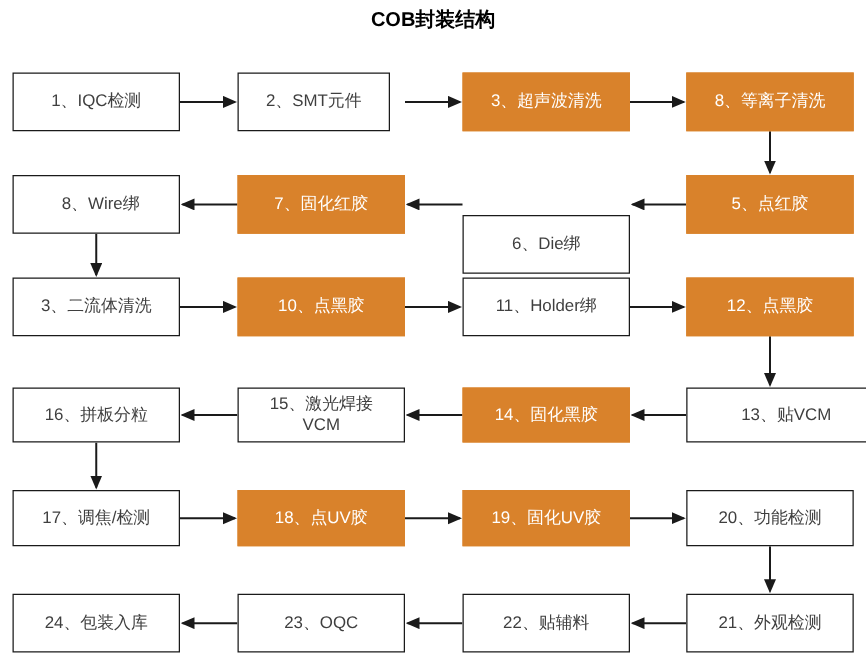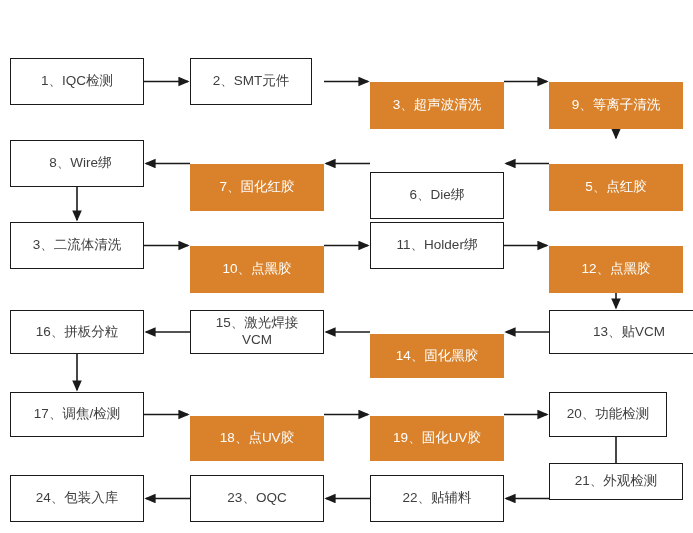--- a/index.html
+++ b/index.html
@@ -51,32 +51,32 @@
   }
   .node.plain {
     background: #ffffff;
     border: 1px solid #1a1a1a;
     color: #3f3f3f;
   }
   .node.accent {
     background: #d9822b;
     border: 1px solid #d9822b;
     color: #ffffff;
-    margin-top: 24px;
   }
   .node .label {
     display: block;
     white-space: pre-line;
   }
 </style>
 </head>
 <body>
 
 <div id="chart-root">
 
+  <div class="title">COB封装结构</div>
 
   <svg class="svg-layer" width="693" height="533" viewBox="0 0 693 533" xmlns="http://www.w3.org/2000/svg">
     <defs>
       <marker id="arrowhead" markerWidth="7" markerHeight="7" refX="6" refY="3" orient="auto" markerUnits="strokeWidth">
         <path d="M0,0 L7,3 L0,6 z" fill="#1a1a1a"></path>
       </marker>
     </defs>
     <g id="edge-group" stroke="#1a1a1a" stroke-width="1.6" fill="none">
         <line x1="144" y1="81.5" x2="188" y2="81.5" marker-end="url(#arrowhead)"></line>
         <line x1="324" y1="81.5" x2="368" y2="81.5" marker-end="url(#arrowhead)"></line>
@@ -108,21 +108,21 @@
       <div class="node plain" style="left: 10px; top: 58px; width: 134px; height: 47px;">
         <span class="label">1、IQC检测</span>
       </div>
       <div class="node plain" style="left: 190px; top: 58px; width: 122px; height: 47px;">
         <span class="label">2、SMT元件</span>
       </div>
       <div class="node accent" style="left: 370px; top: 58px; width: 134px; height: 47px;">
         <span class="label">3、超声波清洗</span>
       </div>
       <div class="node accent" style="left: 549px; top: 58px; width: 134px; height: 47px;">
-        <span class="label">9、等离子清洗</span>
+        <span class="label">8、等离子清洗</span>
       </div>
       <div class="node accent" style="left: 549px; top: 140px; width: 134px; height: 47px;">
         <span class="label">5、点红胶</span>
       </div>
       <div class="node plain" style="left: 370px; top: 140px; width: 134px; height: 47px; margin-top: 32px;">
         <span class="label">6、Die绑</span>
       </div>
       <div class="node accent" style="left: 190px; top: 140px; width: 134px; height: 47px;">
         <span class="label">7、固化红胶</span>
       </div>
@@ -156,24 +156,24 @@
       </div>
       <div class="node plain" style="left: 10px; top: 392px; width: 134px; height: 45px;">
         <span class="label">17、调焦/检测</span>
       </div>
       <div class="node accent" style="left: 190px; top: 392px; width: 134px; height: 45px;">
         <span class="label">18、点UV胶</span>
       </div>
       <div class="node accent" style="left: 370px; top: 392px; width: 134px; height: 45px;">
         <span class="label">19、固化UV胶</span>
       </div>
-      <div class="node plain" style="left: 549px; top: 392px; width: 118px; height: 45px;">
+      <div class="node plain" style="left: 549px; top: 392px; width: 134px; height: 45px;">
         <span class="label">20、功能检测</span>
       </div>
-      <div class="node plain" style="left: 549px; top: 463px; width: 134px; height: 37px;">
+      <div class="node plain" style="left: 549px; top: 475px; width: 134px; height: 47px;">
         <span class="label">21、外观检测</span>
       </div>
       <div class="node plain" style="left: 370px; top: 475px; width: 134px; height: 47px;">
         <span class="label">22、贴辅料</span>
       </div>
       <div class="node plain" style="left: 190px; top: 475px; width: 134px; height: 47px;">
         <span class="label">23、OQC</span>
       </div>
       <div class="node plain" style="left: 10px; top: 475px; width: 134px; height: 47px;">
         <span class="label">24、包装入库</span>

